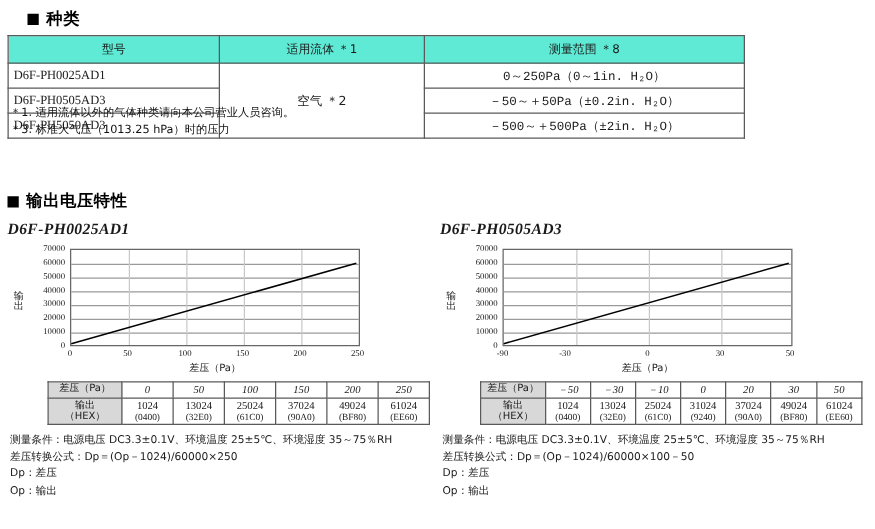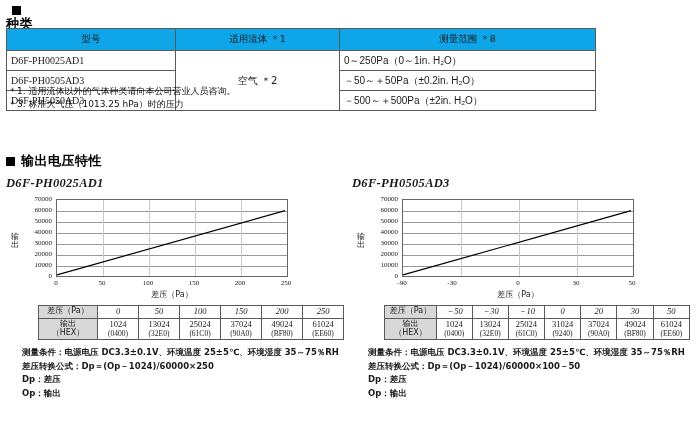--- a/index.html
+++ b/index.html
@@ -32,60 +32,61 @@
     color: #000;
     letter-spacing: 0.5px;
   }
   .sec-head .blk {
     width: 9px;
     height: 9px;
     background: #000;
     margin-right: 6px;
     display: inline-block;
   }
-  #sec-kinds { position: absolute; left: 6px; top: 6px; flex-direction: column; }
+  #sec-kinds { position: absolute; left: 22px; top: 6px; }
   #sec-output { position: absolute; left: 6px; top: 152px; }
 
   
   .kinds-table {
     position: absolute;
     left: 6px;
     top: 28px;
     width: 590px;
     border-collapse: collapse;
     font-size: 9.5px;
   }
   .kinds-table th, .kinds-table td {
     border: 1px solid #5a5a5a;
     padding: 2px 4px;
     vertical-align: middle;
   }
   .kinds-table th {
-    background: #0ea5e9;
+    background: #5eead4;
     text-align: center;
     font-weight: normal;
     font-family: "DejaVu Sans", sans-serif;
     font-size: 9.5px;
     height: 17px;
   }
   .kinds-table td.model {
     width: 160px;
     text-align: left;
     font-family: "Liberation Serif", serif;
     font-size: 10px;
     height: 15px;
   }
   .kinds-table td.fluid {
     width: 155px;
     text-align: center;
     font-family: "DejaVu Sans", sans-serif;
     font-size: 10px;
   }
   .kinds-table td.range {
-    font-family: Liberation Sans, sans-serif;
+    text-align: center;
+    font-family: Liberation Mono, monospace;
     font-size: 10px;
   }
 
   
   .notes {
     position: absolute;
     left: 8px;
     top: 85px;
     font-family: "DejaVu Sans", sans-serif;
     font-size: 9px;
@@ -226,26 +227,25 @@
     font-size: 7.5px;
   }
   .val-table td.v-top {
     font-family: "Liberation Serif", serif;
     font-style: italic;
     font-size: 8.5px;
   }
 
   
   .cond {
-    margin-left: 16px;
+    margin-left: 2px;
     margin-top: 6px;
     font-family: "DejaVu Sans", sans-serif;
     font-size: 8.5px;
     line-height: 1.6;
-    font-weight: bold;
   }
   .cond .ind {
     margin-left: 0px;
   }
   .cond .sub {
     margin-left: 0px;
   }
 </style>
 </head>
 <body>

